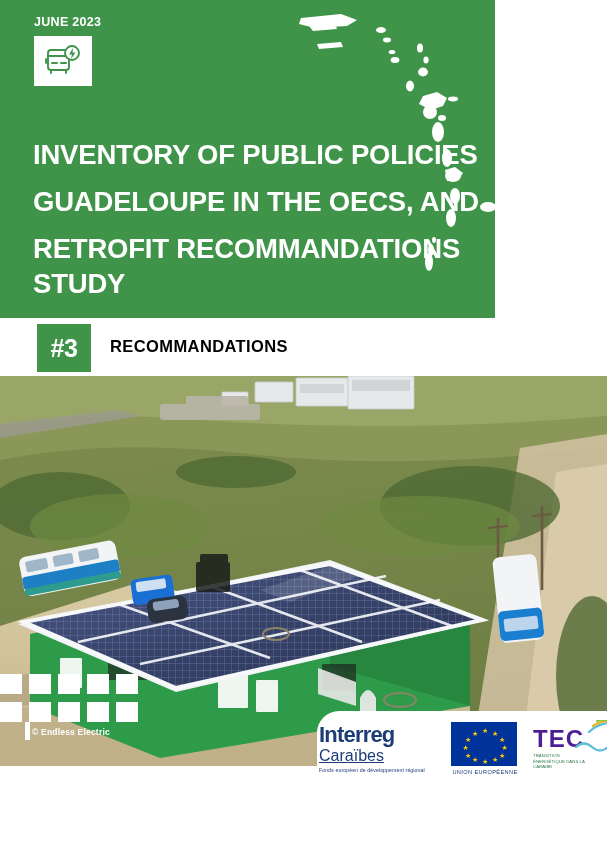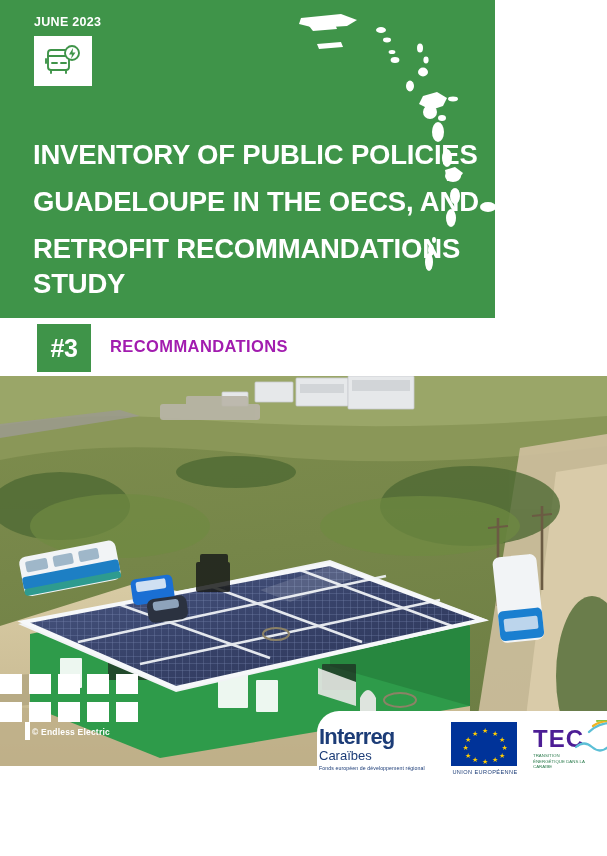--- a/index.html
+++ b/index.html
@@ -44,21 +44,21 @@
     background:#ffffff; z-index:5;
   }
   .band-num {
     position:absolute; left:33px; top:320px; width:62px; height:56px;
     background:#3f9449; border:4px solid #ffffff;
     z-index:7; display:flex; align-items:center; justify-content:center;
     color:#ffffff; font-size:25px; font-weight:bold; letter-spacing:-.5px;
   }
   .band-label {
     position:absolute; left:110px; top:337px; z-index:7;
-    color:#a21caf; font-size:16.5px; font-weight:bold; letter-spacing:.4px;
+    color:#000000; font-size:16.5px; font-weight:bold; letter-spacing:.4px;
   }
 
   
   .photo {
     position:absolute; left:0; top:376px; width:607px; height:390px;
     overflow:hidden; background:#8d7f5e;
   }
   .photo svg { display:block; width:607px; height:390px; }
 
   .dot-grid {
@@ -84,22 +84,22 @@
     display:flex; align-items:center; justify-content:center; gap:14px;
   }
 
   
   .interreg { width:118px; }
   .interreg .ir-main {
     color:#1c3c77; font-size:22px; font-weight:bold;
     letter-spacing:-.8px; line-height:1;
   }
   .interreg .ir-sub {
-    color:#1c3c77; font-size:13px; font-weight:normal;
-    line-height:1.1; margin-top:1px;
+    color:#1c3c77; font-size:16px; font-weight:normal;
+    line-height:1.1; margin-top:1px;text-decoration:underline;
   }
   .interreg .ir-tag {
     color:#1c3c77; font-size:5.2px; margin-top:2px; letter-spacing:.1px;
   }
 
   
   .eu { width:68px; text-align:center; }
   .eu-flag {
     width:66px; height:44px; background:#003399; position:relative;
   }

